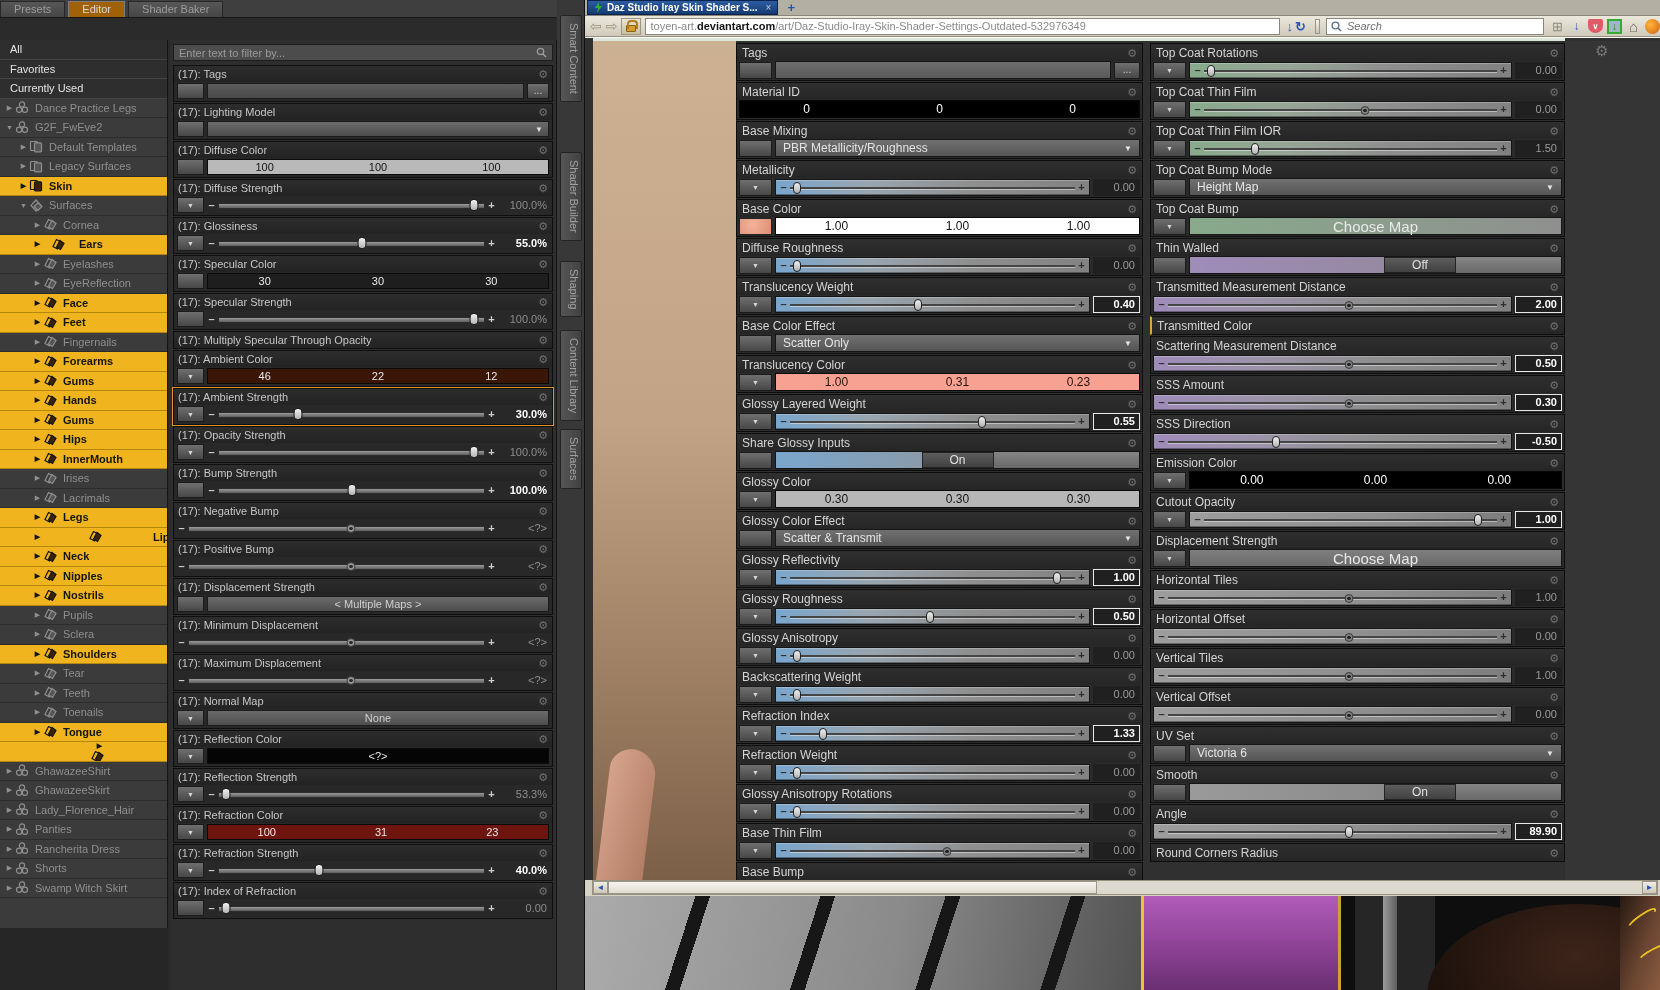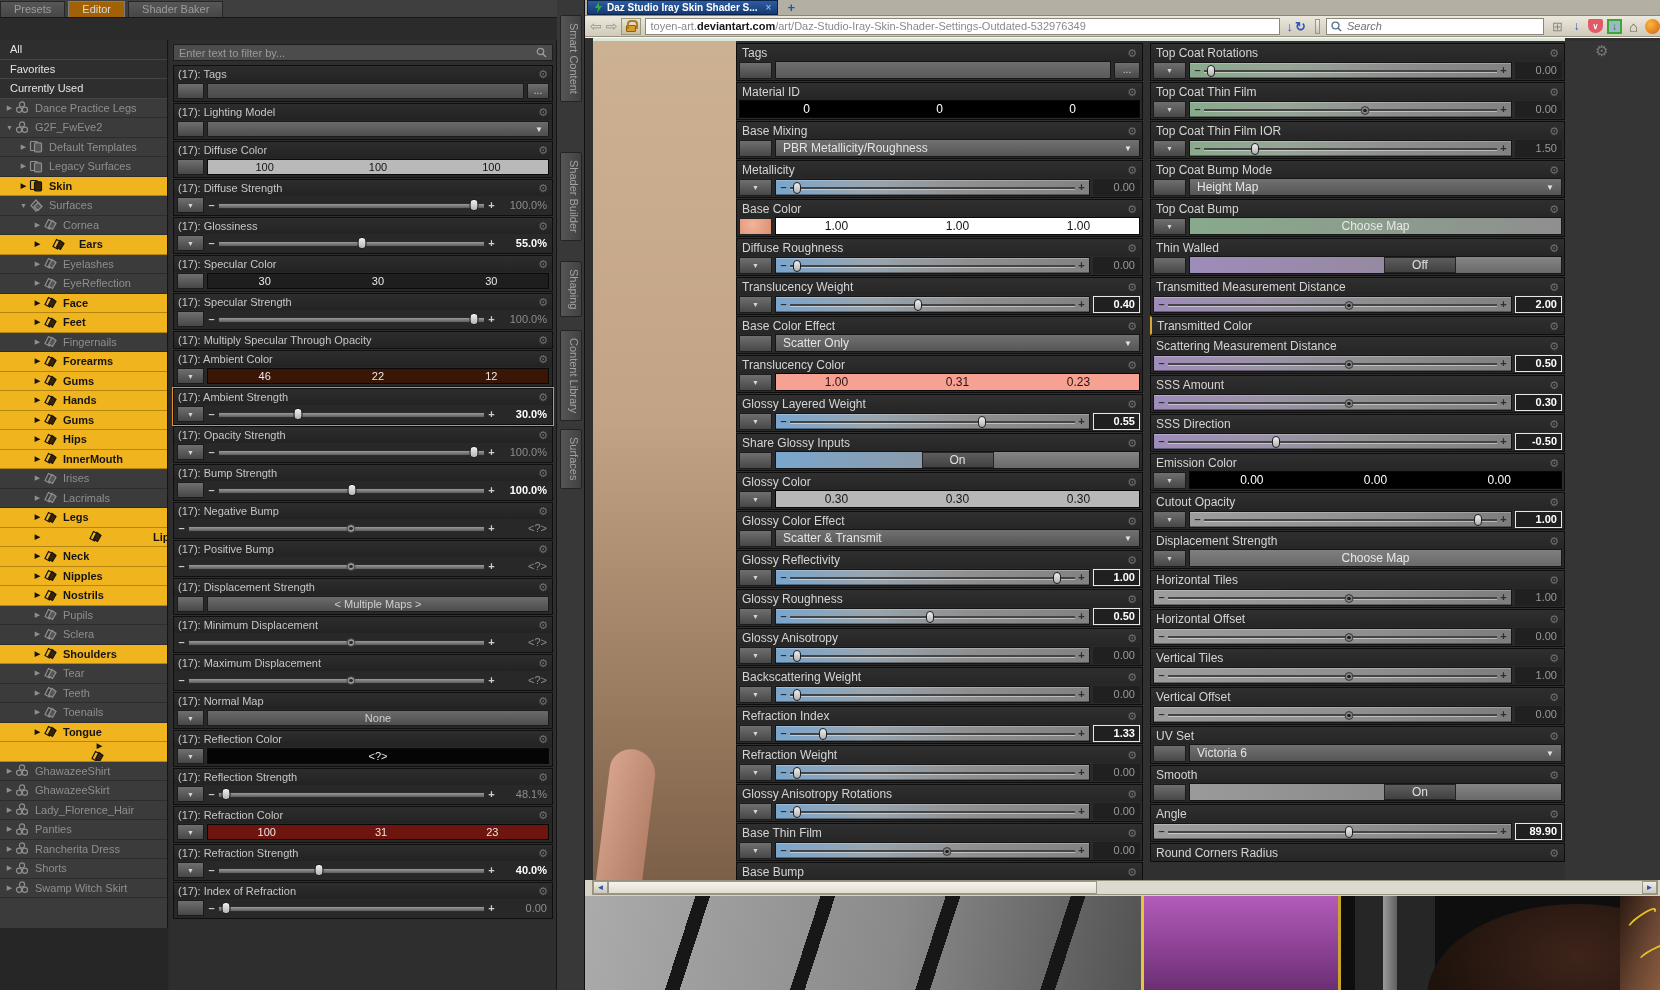--- a/index.html
+++ b/index.html
@@ -103,21 +103,21 @@
   .wtrack{flex:1;height:15px;position:relative}
   .wtrack::before{content:"";position:absolute;left:2px;right:2px;top:7px;height:2px;background:#454545;box-shadow:0 1px 0 rgba(255,255,255,.45)}
   .wthumb{position:absolute;top:2px;width:8px;height:12px;background:linear-gradient(#efefef,#b2b2b2);border:1px solid #222;border-radius:4px;transform:translateX(-50%)}
   .wthumb.dot{top:4px;width:9px;height:9px;border-radius:50%;background:radial-gradient(circle,#222 1.5px,#888 2px,#6a6a6a 4.5px);border:1px solid #3c3c3c}
   .wmp{color:#2e2e2e;font-size:11px;font-weight:bold;width:9px;text-align:center;flex:none}
   .wval{width:47px;height:17px;flex:none;display:flex;align-items:center;justify-content:flex-end;font-size:11px;color:#9a9a9a;padding:0 4px;background:#202020;border:1px solid #202020}
   .wval.strong{color:#fff;font-weight:bold;border:1px solid #e8e8e8}
   .wcbar{flex:1;height:18px;display:flex;align-items:center;justify-content:space-around;font-size:12px;border:1px solid #080808}
   .wddl{flex:1;height:18px;background:linear-gradient(#717171,#555);border:1px solid #161616;color:#e4e4e4;font-size:12px;display:flex;align-items:center;padding:0 7px}
   .wddl .da{margin-left:auto;font-size:8px}
-  .wchoose{flex:1;height:18px;border:1px solid #161616;color:#e8e8e8;font-size:12px;display:flex;align-items:center;justify-content:center;background:linear-gradient(#7f7f7f,#6a6a6a)}
+  .wchoose{flex:1;height:18px;border:1px solid #161616;color:#e8e8e8;font-size:15px;display:flex;align-items:center;justify-content:center;background:linear-gradient(#7f7f7f,#6a6a6a)}
   .wchoose.t-green{background:linear-gradient(90deg,#88aa8b,#8f8f8f)}
   .wtog{flex:1;height:18px;border:1px solid #141414;position:relative;background:linear-gradient(#858585,#696969)}
   .wtog .fill{position:absolute;left:0;top:0;bottom:0}
   .fill-blue{background:linear-gradient(90deg,#7aa6cd,#8c9aa6)}
   .fill-purple{background:linear-gradient(90deg,#9e8cba,#95899f)}
   .fill-gray{background:linear-gradient(90deg,#9a9a9a,#8a8a8a)}
   .tbtn{position:absolute;top:0;height:100%;width:72px;background:linear-gradient(#5d5d5d,#414141);border:1px solid #232323;color:#e0e0e0;font-size:12px;display:flex;align-items:center;justify-content:center;transform:translateX(-50%)}
   .wfield{flex:1;height:18px;background:linear-gradient(#6e6e6e,#595959);border:1px solid #161616}
   .wmore{width:26px;height:17px;flex:none;background:linear-gradient(#6f6f6f,#474747);border:1px solid #1b1b1b;color:#ccc;font-size:10px;text-align:center;line-height:14px}
 
@@ -875,21 +875,21 @@
           <div class="pbtn">
             <span>▼</span>
           </div>
           <div class="sbar-daz" style="flex: 1 1 0%; display: flex; align-items: center; gap: 2px;">
             <span class="mp">–</span>
             <div class="track">
               <div class="thumb" style="left: 3%;"></div>
             </div>
             <span class="mp">+</span>
           </div>
-          <span class="val">48.1%</span>
+          <span class="val">53.3%</span>
         </div>
       </div>
       <div class="grp">
         <div class="hdr">
           <span>(17): Refraction Color</span>
           <span class="gear">⚙</span>
         </div>
         <div class="ctl">
           <div class="pbtn">
             <span>▼</span>

